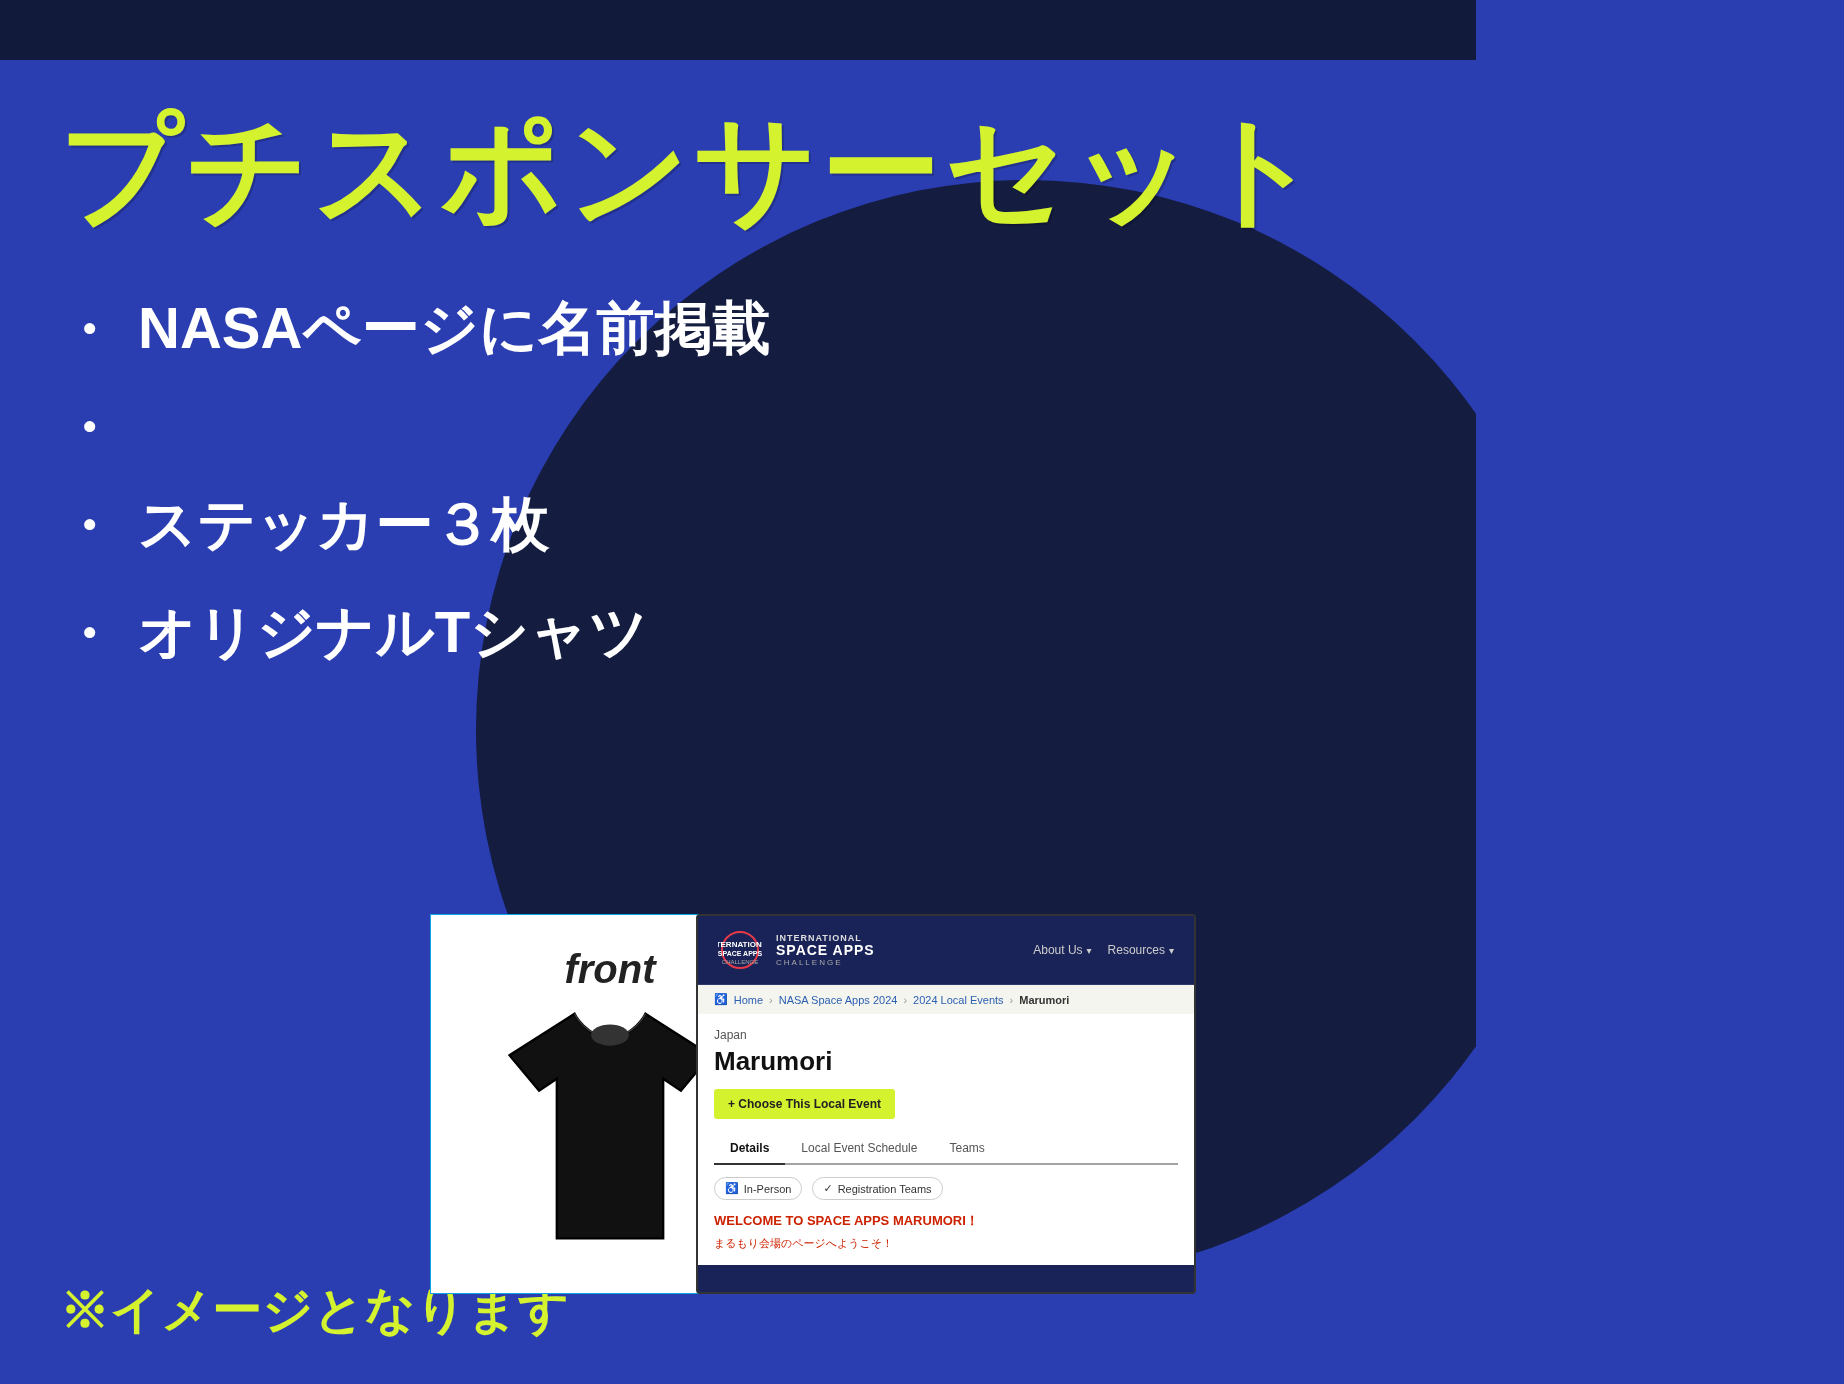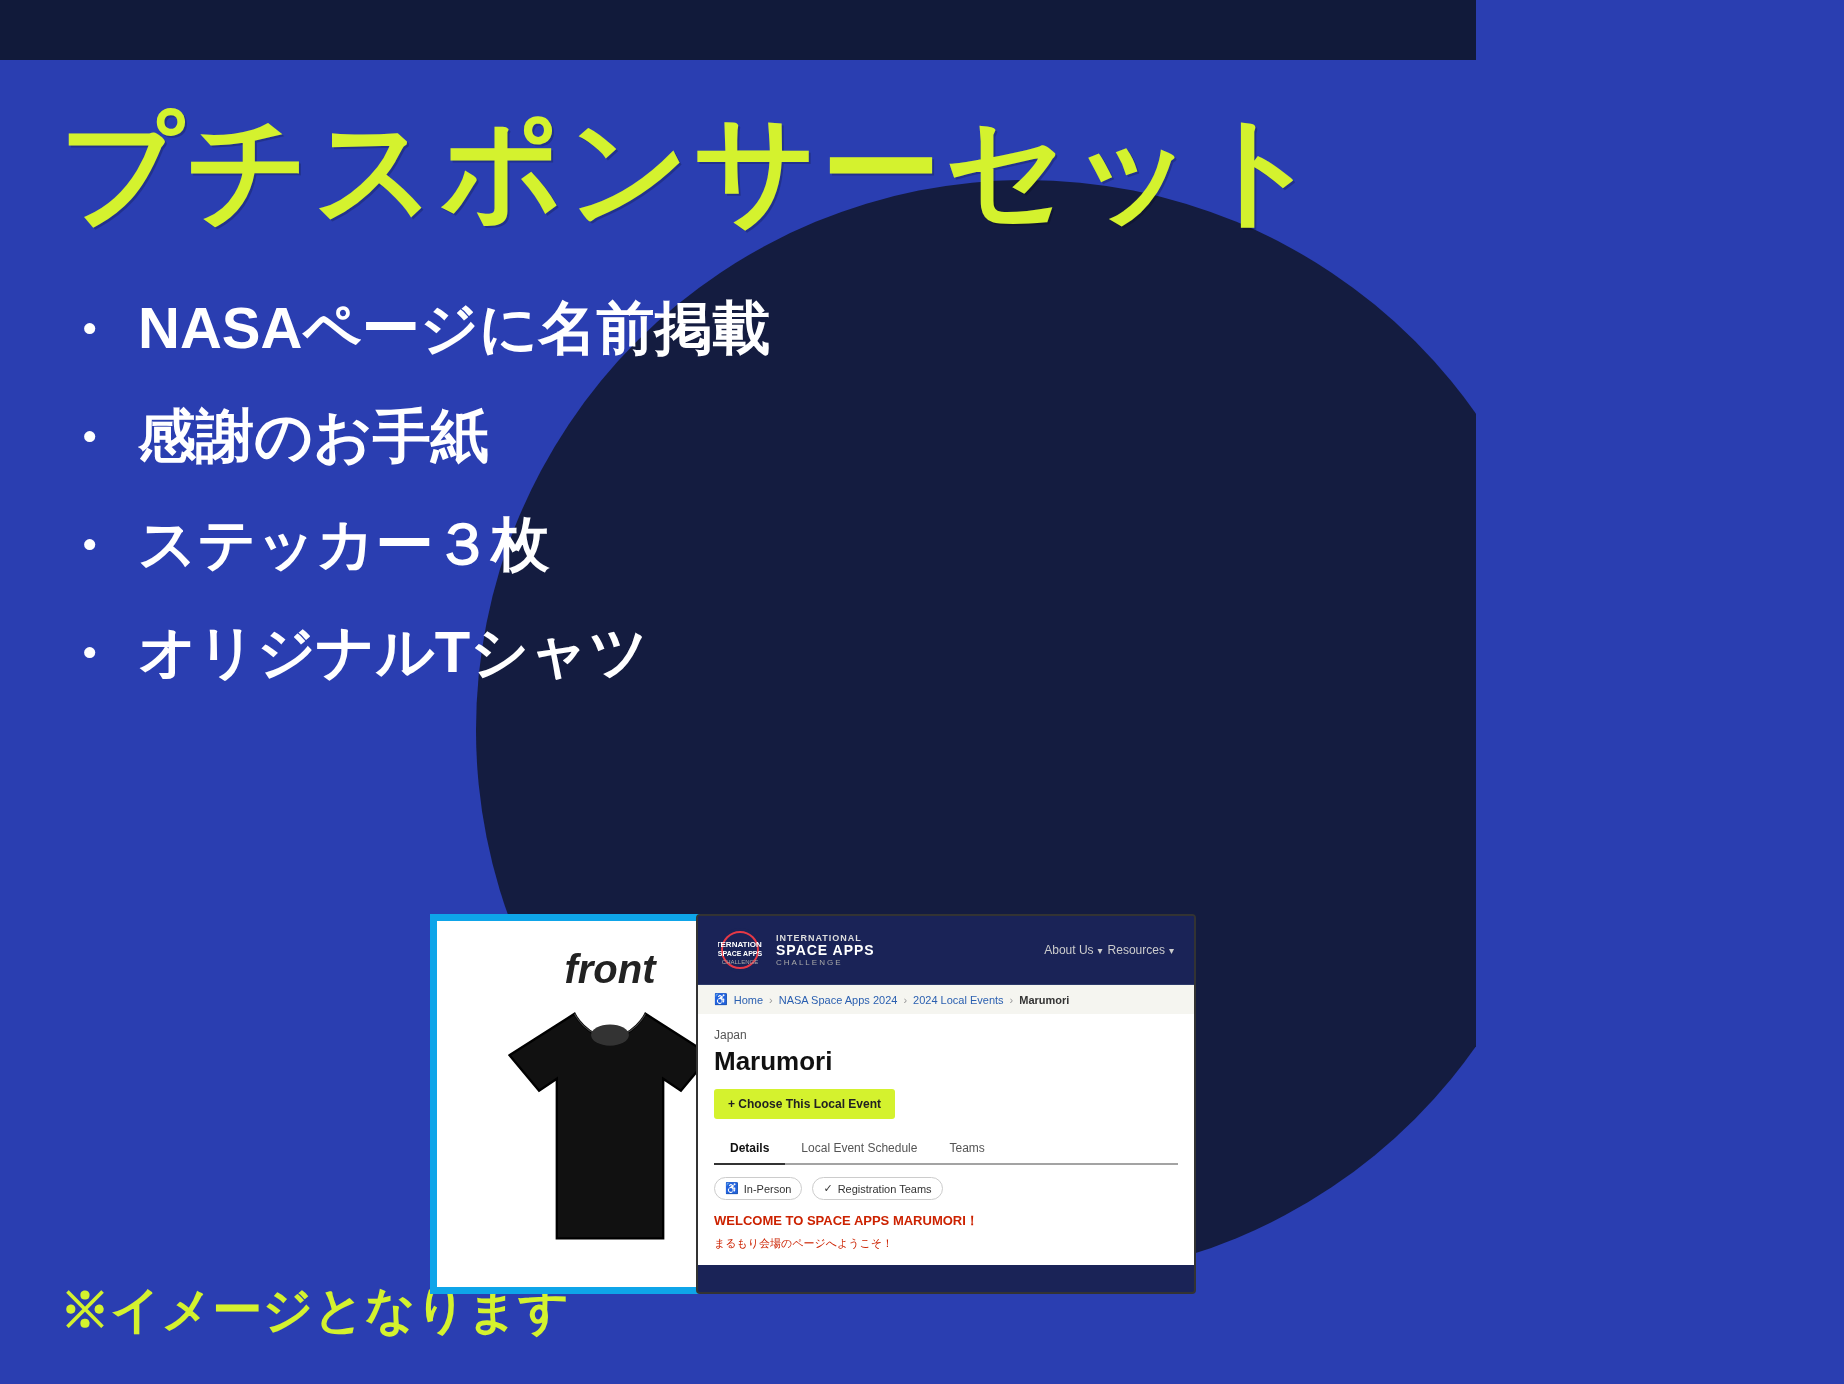--- a/index.html
+++ b/index.html
@@ -93,21 +93,21 @@
     }
 
     
     .tshirt-box {
       position: absolute;
       bottom: 90px;
       left: 430px;
       width: 360px;
       height: 380px;
       background: #ffffff;
-      border: 7px solid #0ea5e9;
+      border: 1px solid #0ea5e9;
       display: flex;
       flex-direction: column;
       align-items: center;
       justify-content: center;
       padding: 10px;
     }
 
     .tshirt-label {
       font-size: 40px;
       font-weight: 700;
@@ -147,21 +147,21 @@
     }
 
     .web-logo-area {
       display: flex;
       align-items: center;
       gap: 8px;
     }
 
     .web-nav {
       display: flex;
-      gap: 5px;
+      gap: 16px;
       align-items: center;
     }
 
     .web-nav-item {
       font-size: 12px;
       color: #cccccc;
       display: flex;
       align-items: center;
       gap: 4px;
     }
@@ -290,21 +290,20 @@
 
   <div class="main-title">プチスポンサーセット</div>
 
   <ul class="bullet-list">
     <li>
       <span class="bullet-dot">・</span>
       <span>NASAページに名前掲載</span>
     </li>
     <li>
       <span class="bullet-dot">・</span>
-      <span>感謝のお手紙</span>
     </li>
     <li>
       <span class="bullet-dot">・</span>
       <span>ステッカー３枚</span>
     </li>
     <li>
       <span class="bullet-dot">・</span>
       <span>オリジナルTシャツ</span>
     </li>
   </ul>

